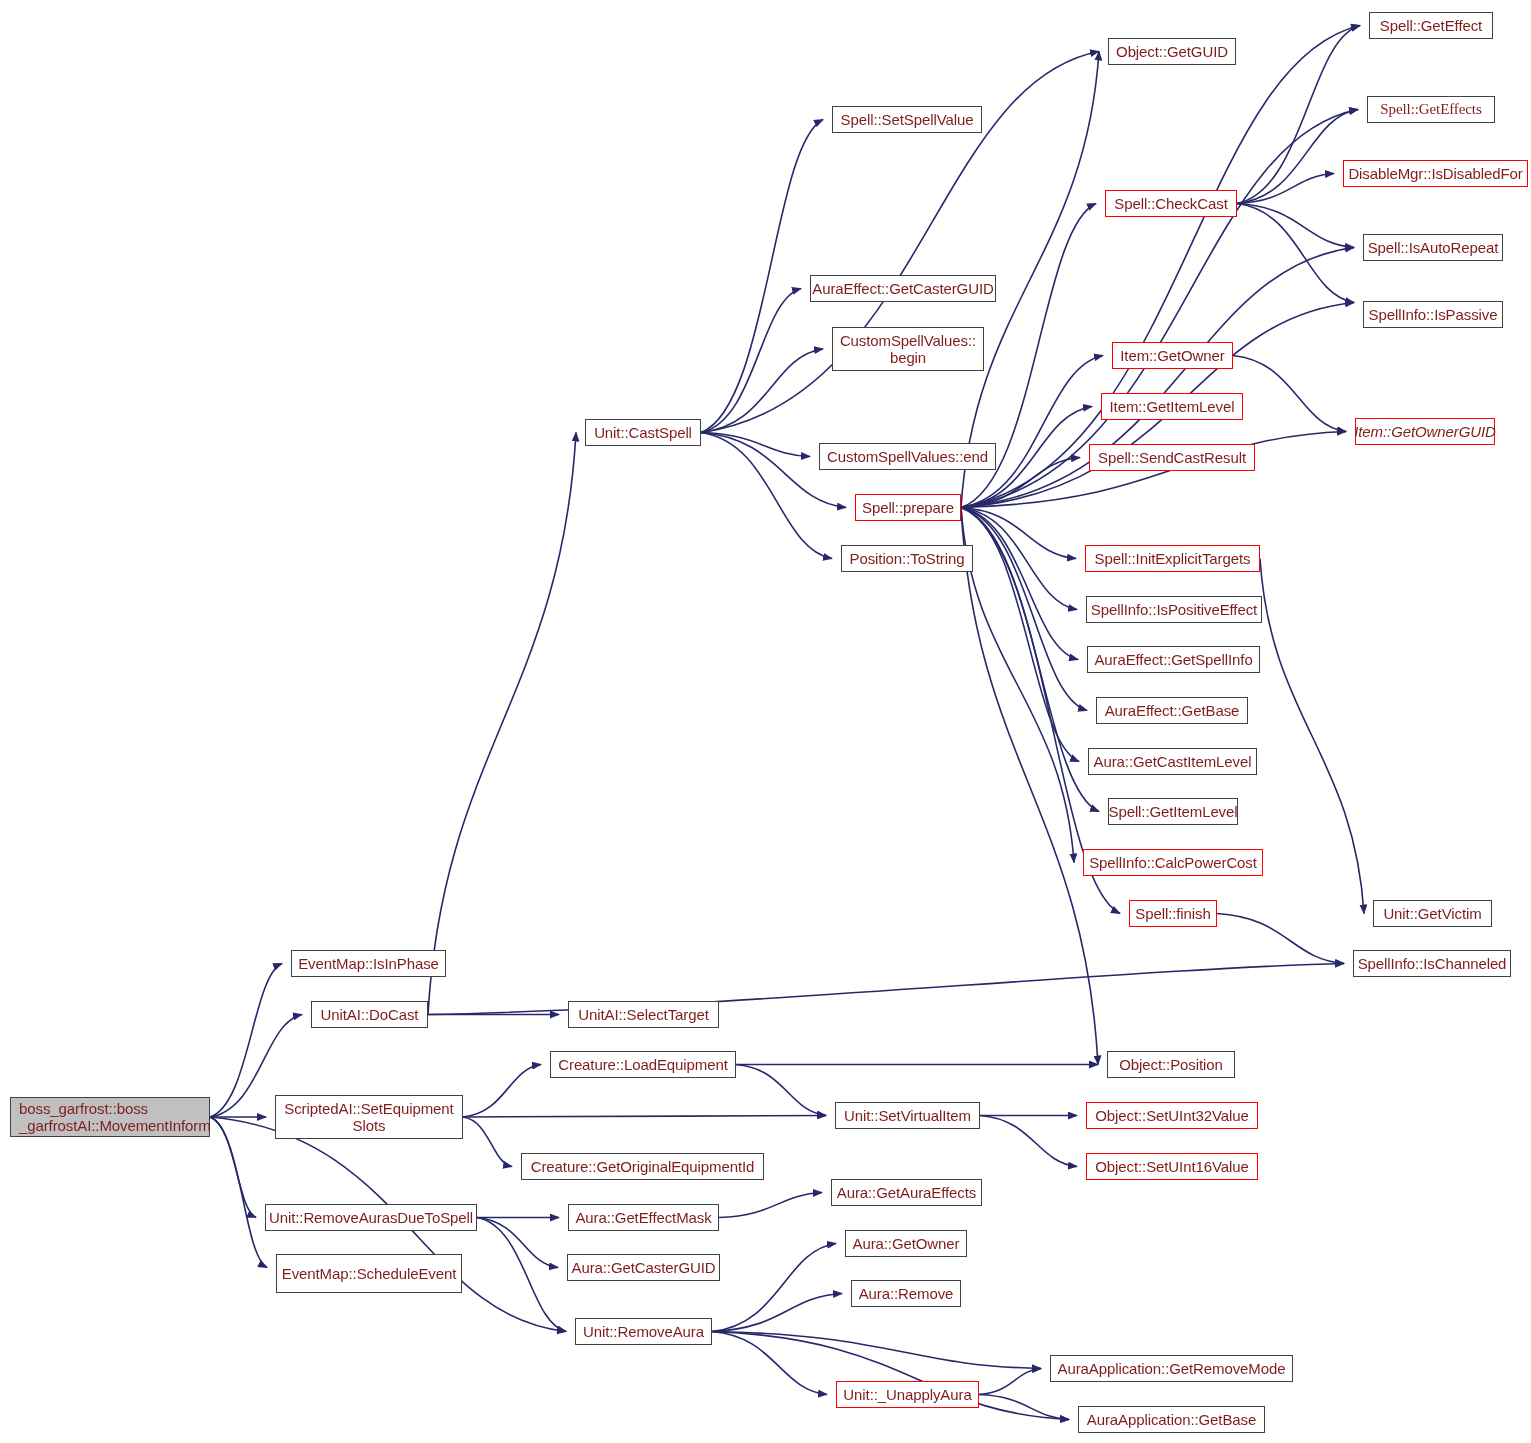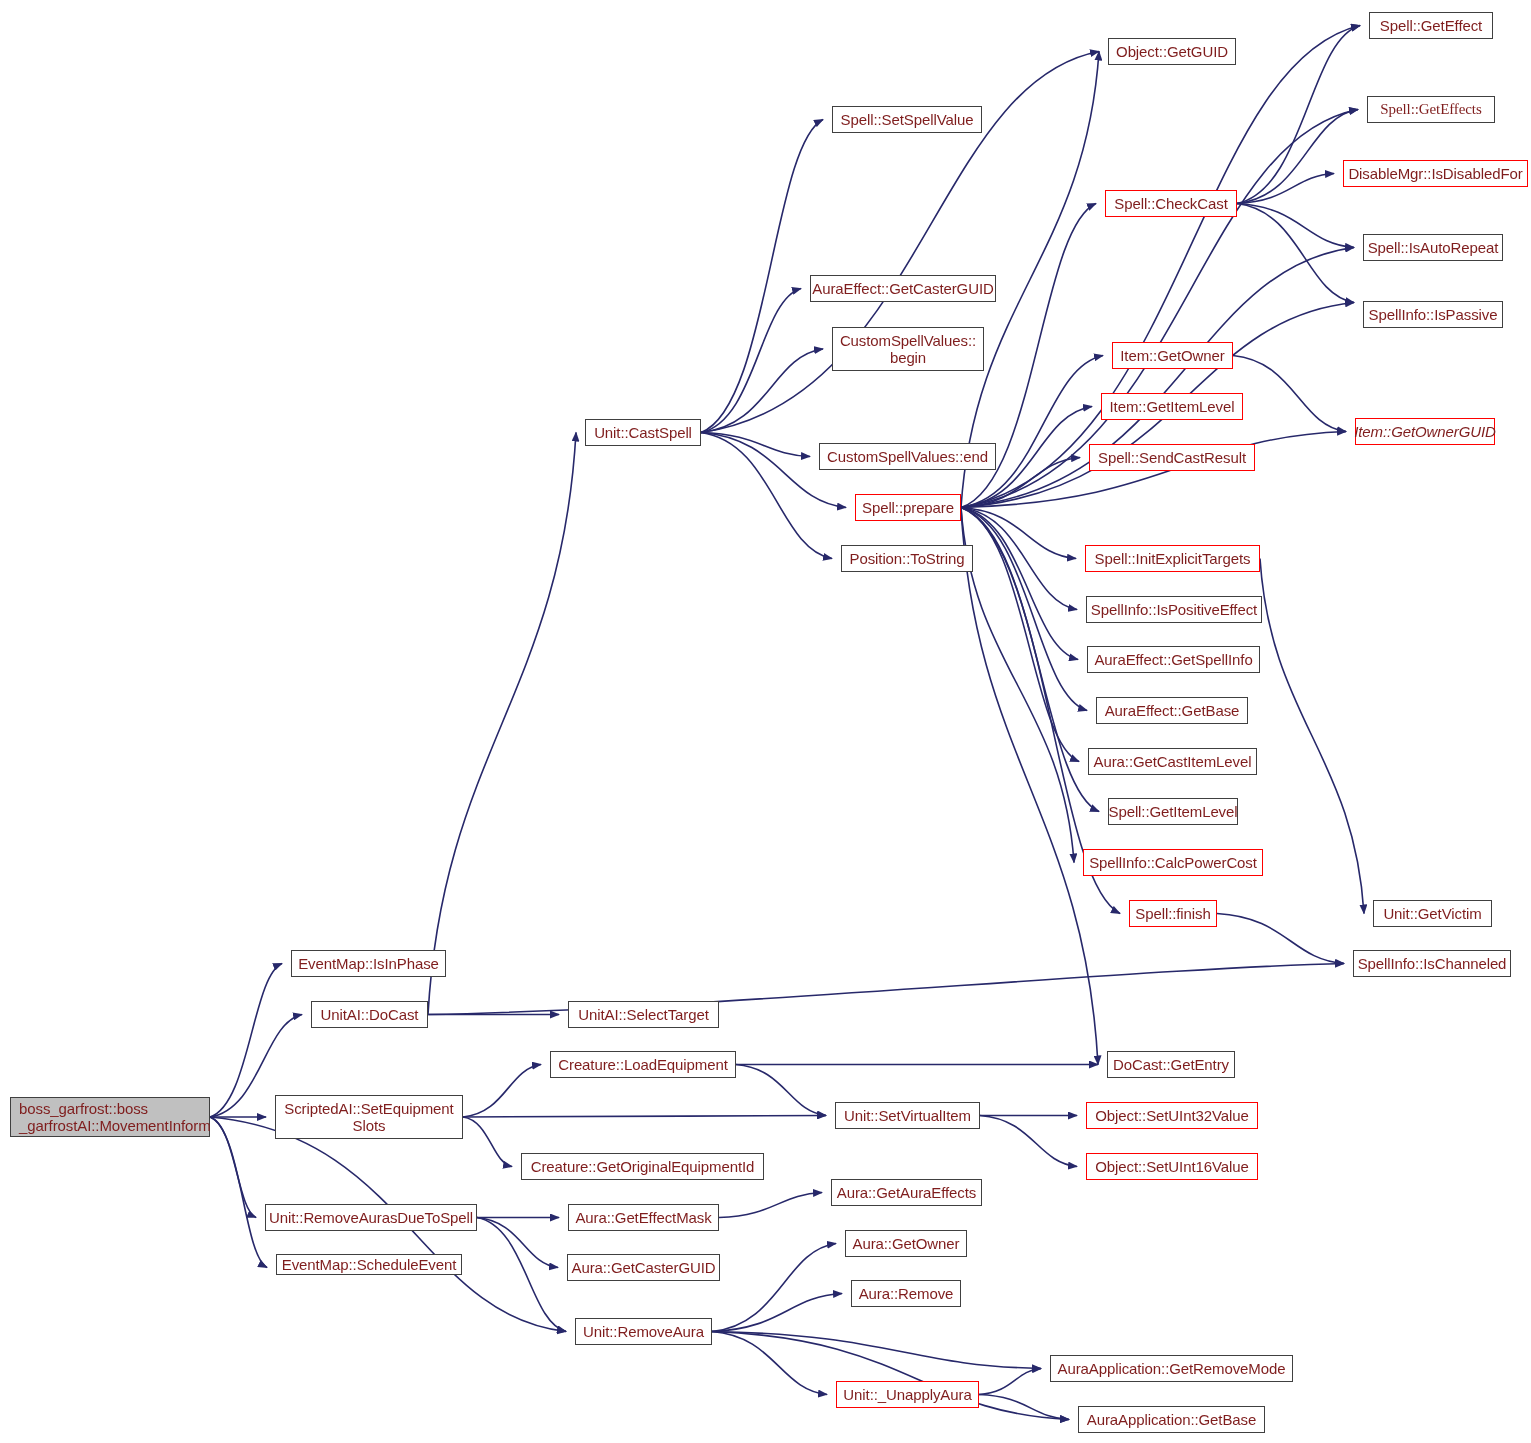--- a/index.html
+++ b/index.html
@@ -128,21 +128,21 @@
       <div class="node root" style="left: 10px; top: 1097px; width: 200px; height: 40px;">boss_garfrost::boss
 _garfrostAI::MovementInform</div>
       <div class="node" style="left: 291px; top: 950px; width: 155px; height: 27px;">EventMap::IsInPhase</div>
       <div class="node" style="left: 311px; top: 1001px; width: 117px; height: 27px;">UnitAI::DoCast</div>
       <div class="node" style="left: 568px; top: 1001px; width: 151px; height: 27px;">UnitAI::SelectTarget</div>
       <div class="node" style="left: 275px; top: 1095px; width: 188px; height: 44px;">ScriptedAI::SetEquipment
 Slots</div>
       <div class="node" style="left: 550px; top: 1051px; width: 186px; height: 27px;">Creature::LoadEquipment</div>
       <div class="node" style="left: 521px; top: 1153px; width: 243px; height: 27px;">Creature::GetOriginalEquipmentId</div>
       <div class="node" style="left: 265px; top: 1204px; width: 212px; height: 27px;">Unit::RemoveAurasDueToSpell</div>
-      <div class="node" style="left: 276px; top: 1254px; width: 186px; height: 21px;">EventMap::ScheduleEvent</div>
+      <div class="node" style="left: 276px; top: 1254px; width: 186px; height: 39px;">EventMap::ScheduleEvent</div>
       <div class="node" style="left: 568px; top: 1204px; width: 151px; height: 27px;">Aura::GetEffectMask</div>
       <div class="node" style="left: 567px; top: 1254px; width: 153px; height: 27px;">Aura::GetCasterGUID</div>
       <div class="node" style="left: 575px; top: 1318px; width: 137px; height: 27px;">Unit::RemoveAura</div>
       <div class="node" style="left: 585px; top: 419px; width: 116px; height: 27px;">Unit::CastSpell</div>
       <div class="node" style="left: 832px; top: 106px; width: 150px; height: 27px;">Spell::SetSpellValue</div>
       <div class="node" style="left: 810px; top: 275px; width: 186px; height: 27px;">AuraEffect::GetCasterGUID</div>
       <div class="node" style="left: 832px; top: 327px; width: 152px; height: 44px;">CustomSpellValues::
 begin</div>
       <div class="node" style="left: 819px; top: 443px; width: 177px; height: 27px;">CustomSpellValues::end</div>
       <div class="node red" style="left: 855px; top: 494px; width: 106px; height: 27px;">Spell::prepare</div>
@@ -153,21 +153,21 @@
       <div class="node red" style="left: 1101px; top: 393px; width: 142px; height: 27px;">Item::GetItemLevel</div>
       <div class="node red" style="left: 1089px; top: 444px; width: 166px; height: 27px;">Spell::SendCastResult</div>
       <div class="node red" style="left: 1085px; top: 545px; width: 175px; height: 27px;">Spell::InitExplicitTargets</div>
       <div class="node" style="left: 1086px; top: 596px; width: 176px; height: 27px;">SpellInfo::IsPositiveEffect</div>
       <div class="node" style="left: 1087px; top: 646px; width: 173px; height: 27px;">AuraEffect::GetSpellInfo</div>
       <div class="node" style="left: 1096px; top: 697px; width: 152px; height: 27px;">AuraEffect::GetBase</div>
       <div class="node" style="left: 1088px; top: 748px; width: 169px; height: 27px;">Aura::GetCastItemLevel</div>
       <div class="node" style="left: 1108px; top: 798px; width: 130px; height: 27px;">Spell::GetItemLevel</div>
       <div class="node red" style="left: 1083px; top: 849px; width: 180px; height: 27px;">SpellInfo::CalcPowerCost</div>
       <div class="node red" style="left: 1129px; top: 900px; width: 88px; height: 27px;">Spell::finish</div>
-      <div class="node" style="left: 1107px; top: 1051px; width: 128px; height: 27px;">DoCast::GetEntry</div>
+      <div class="node" style="left: 1107px; top: 1051px; width: 128px; height: 27px;">Object::Position</div>
       <div class="node" style="left: 835px; top: 1102px; width: 145px; height: 27px;">Unit::SetVirtualItem</div>
       <div class="node red" style="left: 1086px; top: 1102px; width: 172px; height: 27px;">Object::SetUInt32Value</div>
       <div class="node red" style="left: 1086px; top: 1153px; width: 172px; height: 27px;">Object::SetUInt16Value</div>
       <div class="node" style="left: 831px; top: 1179px; width: 151px; height: 27px;">Aura::GetAuraEffects</div>
       <div class="node" style="left: 845px; top: 1230px; width: 122px; height: 27px;">Aura::GetOwner</div>
       <div class="node" style="left: 851px; top: 1280px; width: 110px; height: 27px;">Aura::Remove</div>
       <div class="node red" style="left: 836px; top: 1381px; width: 143px; height: 27px;">Unit::_UnapplyAura</div>
       <div class="node" style="left: 1050px; top: 1355px; width: 243px; height: 27px;">AuraApplication::GetRemoveMode</div>
       <div class="node" style="left: 1078px; top: 1406px; width: 187px; height: 27px;">AuraApplication::GetBase</div>
       <div class="node" style="left: 1369px; top: 12px; width: 124px; height: 27px;">Spell::GetEffect</div>

